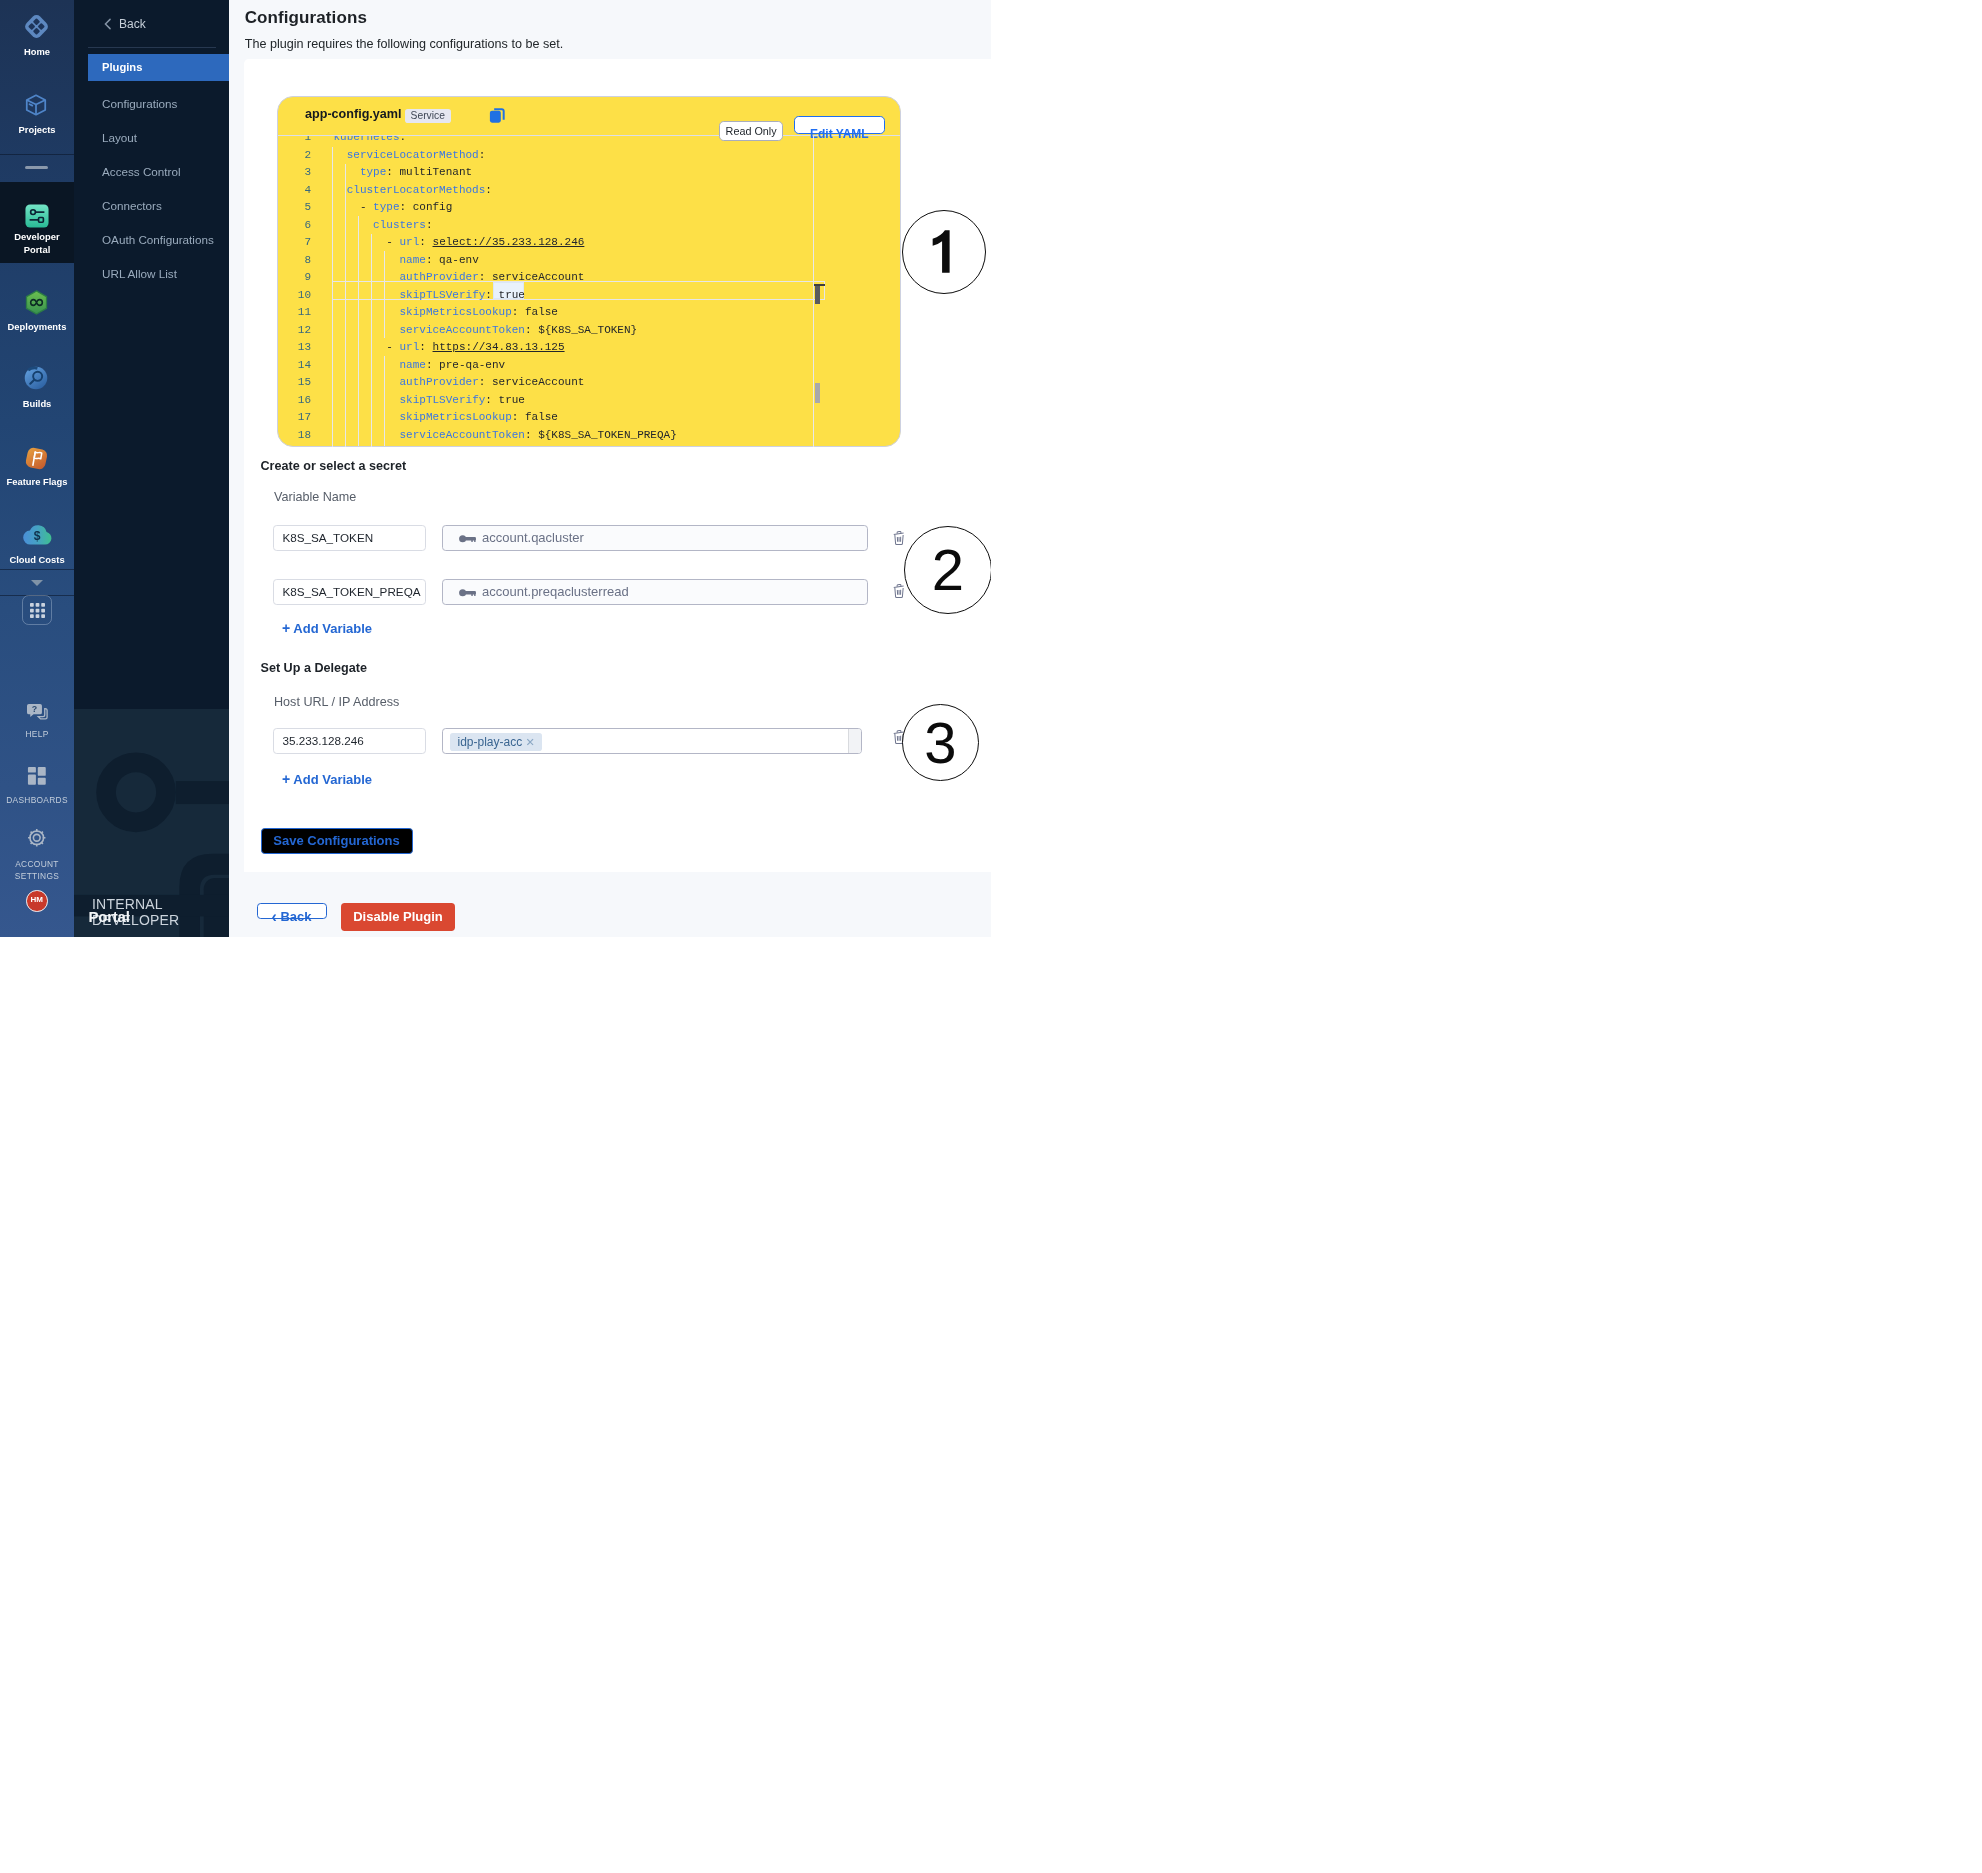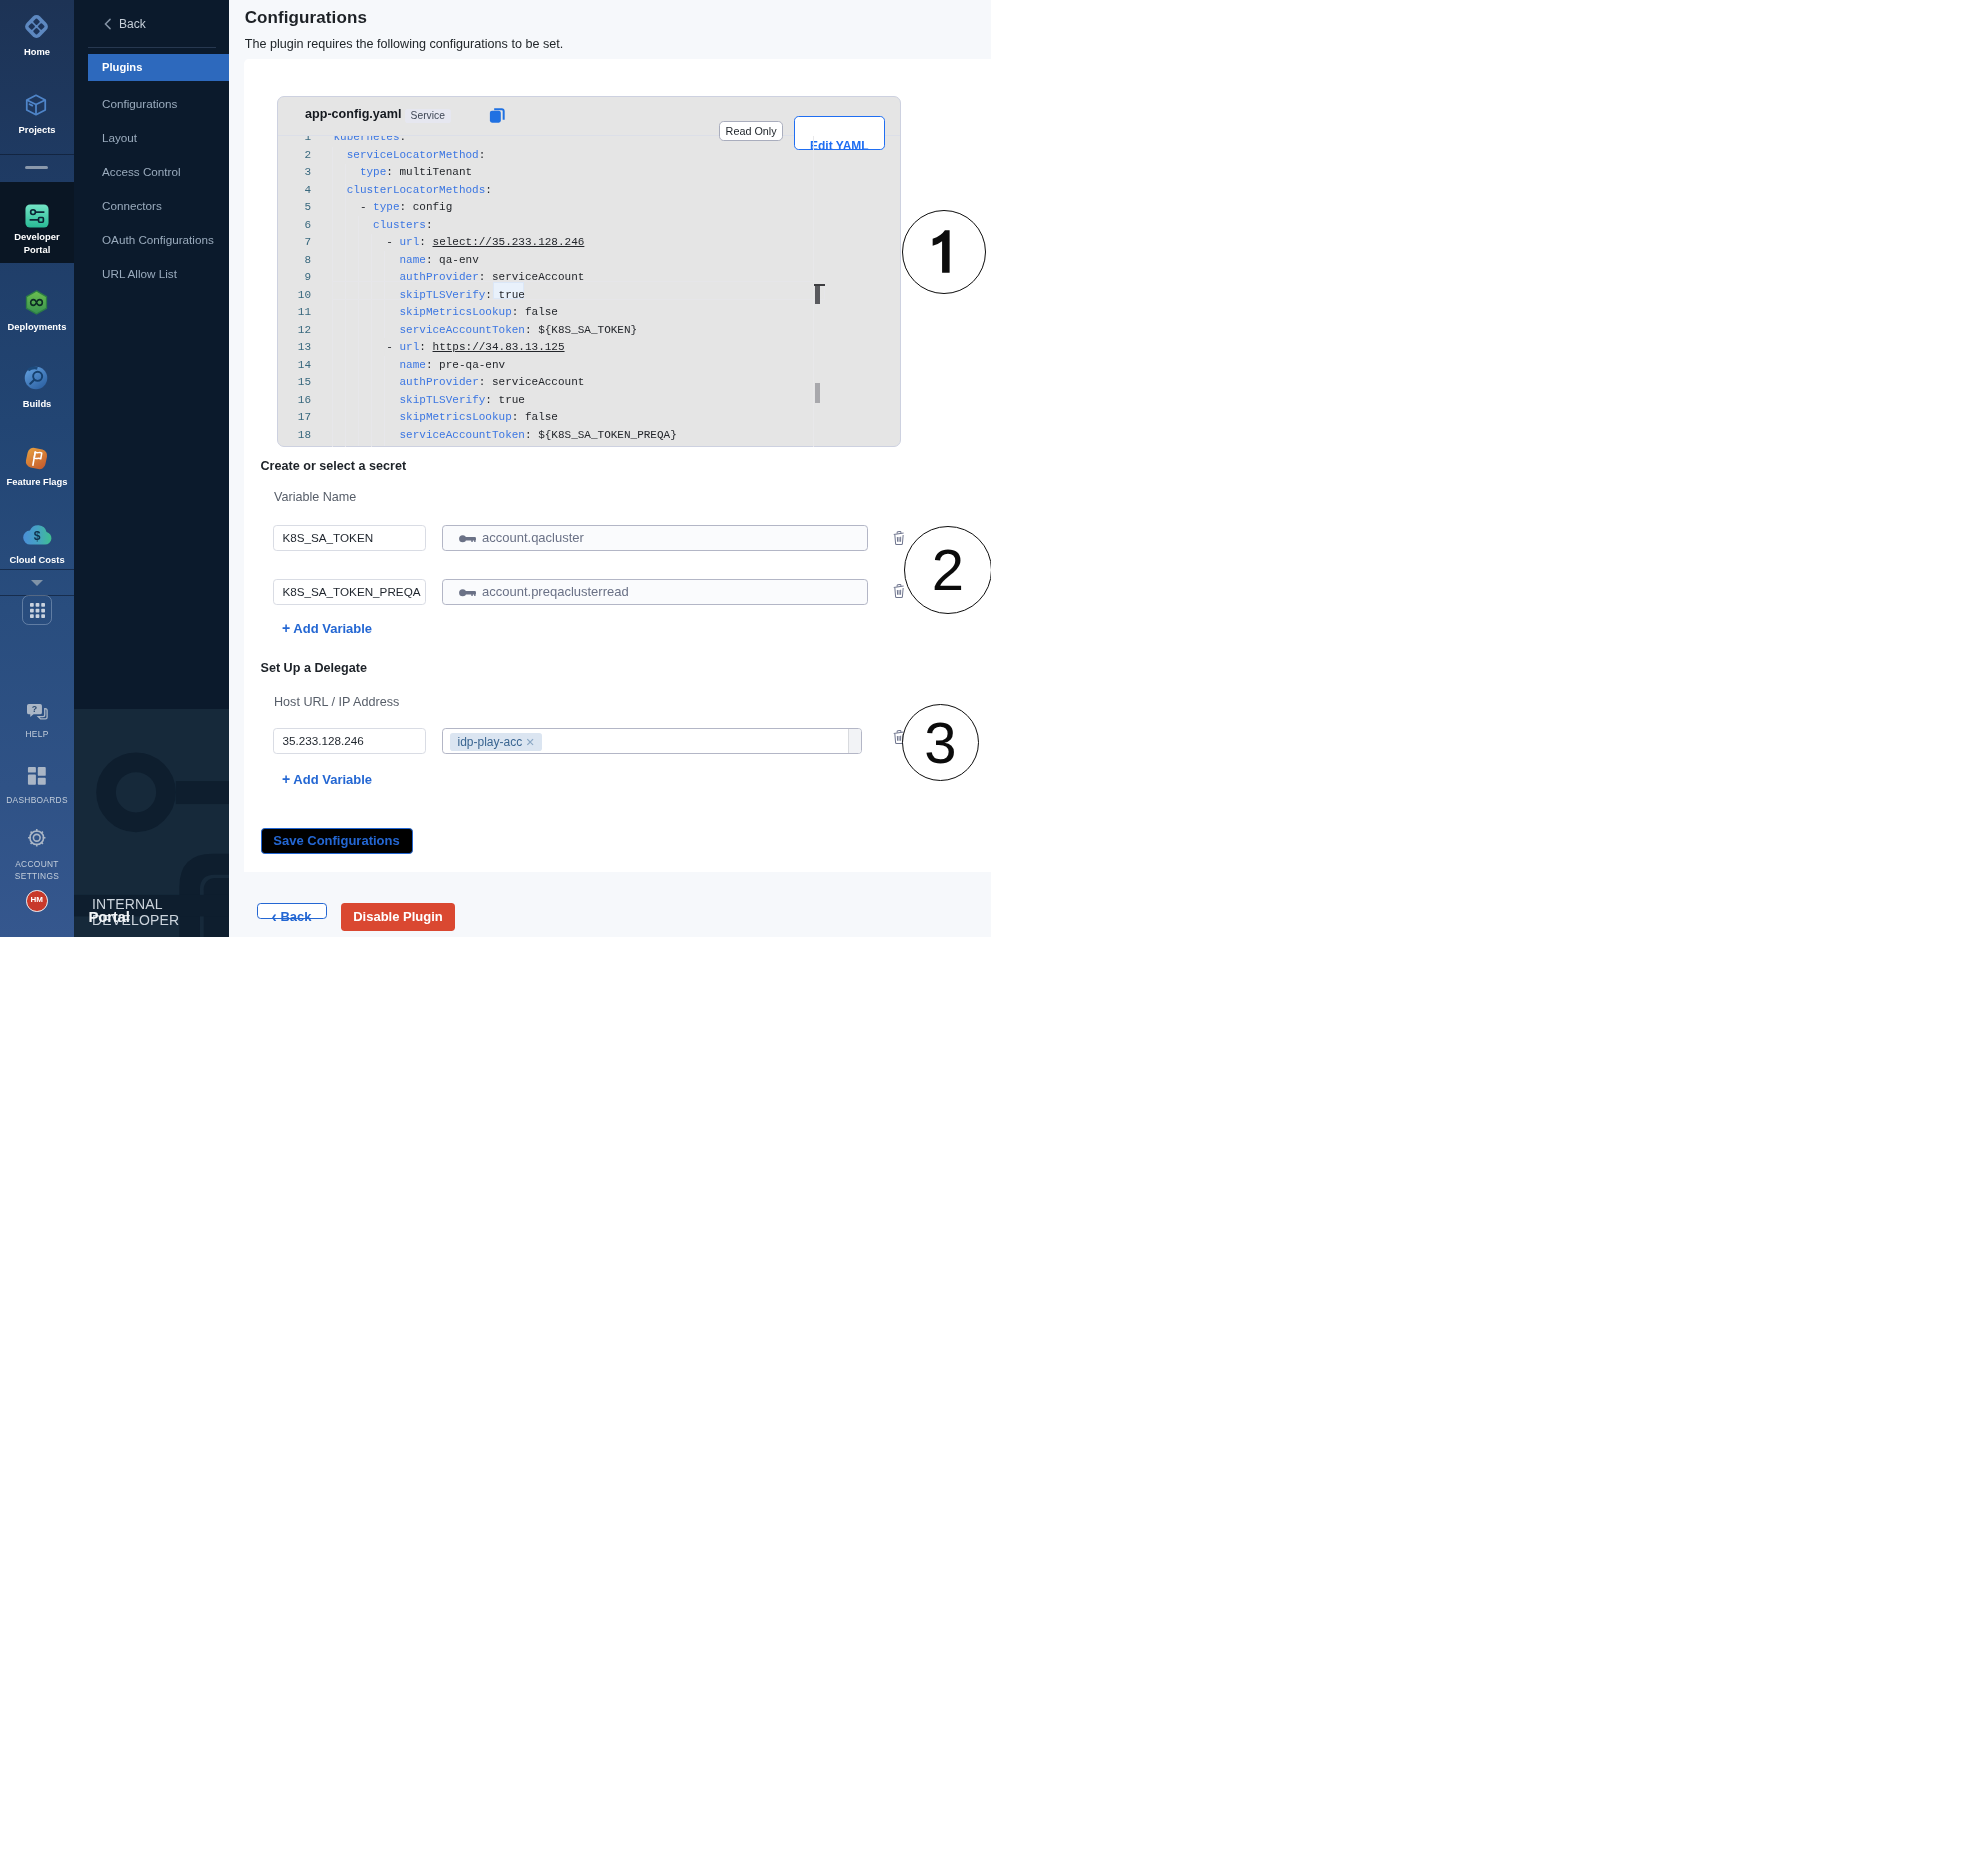--- a/index.html
+++ b/index.html
@@ -21,21 +21,21 @@
   .n2item { position:absolute; left:28px; font-size:11.7px; color:#9aabbd; }
   #plugrow { position:absolute; left:13.6px; top:54px; width:141px; height:27px; background:#2d69bd; }
 
   
   #main { position:absolute; left:229px; top:0; width:762px; height:937px; background:#f6f8fb; }
   #card { position:absolute; left:15px; top:59px; width:748px; height:813px; background:#fff; border-radius:4.7px 0 0 0; }
   h1 { position:absolute; left:15.7px; top:8.4px; font-size:17px; font-weight:700; color:#1d2126; letter-spacing:0.1px;}
   #subtitle { position:absolute; left:15.7px; top:37px; font-size:12.6px; color:#22272b; }
 
   
-  #ycard { position:absolute; left:33px; top:37px; width:624px; height:351px; border:0.9px solid #cdd1e0; border-radius:7px; background:#e5e5e5; }
+  #ycard { position:absolute; left:33px; top:37px; width:624px; height:351px; border:0.9px solid #cdd1e0; border-radius:16px; background:#fde047; }
   #yhead { position:absolute; left:0; top:0; width:100%; height:39px; border-bottom:0.9px solid #dcdfe8; }
   .chip { display:inline-block; border-radius:2.8px; }
 
   
   #code { position:absolute; left:0; top:39px; width:622px; height:311px; overflow:hidden; font-family:"Liberation Mono", monospace; font-size:11px; }
   .row { height:17.5px; line-height:17.5px; white-space:pre; }
   .ln { display:inline-block; width:33px; text-align:right; color:#38687e; }
   .lc { color:#23262b; margin-left:22.5px; }
   .k { color:#3b76e2; }
   .guide { position:absolute; width:0.9px; background:#e7e7ea; }
@@ -63,21 +63,21 @@
   <div id="card">
     <div id="ycard">
       <div id="yhead">
         <span style="position:absolute;left:27px;top:10.3px;font-size:12.6px;font-weight:700;color:#15191f;">app-config.yaml</span>
         <span class="chip" style="position:absolute;left:127px;top:11.7px;height:14.5px;background:#e6e7f0;color:#3e4654;font-size:10.3px;line-height:14.5px;padding:0 5.6px;">Service</span>
         <svg style="position:absolute;left:210px;top:9.4px;" width="19" height="19" viewBox="0 0 20 20">
           <rect x="2" y="5" width="11.5" height="12.5" rx="2.2" fill="#2071e2"></rect>
           <path d="M6.5 3.4 h8.2 a1.8 1.8 0 0 1 1.8 1.8 v9.2" fill="none" stroke="#2071e2" stroke-width="2.1"></path>
         </svg>
         <span class="chip" style="position:absolute;left:441px;top:24px;height:19.7px;border:0.9px solid #a9adbd;border-radius:4.7px;background:#fff;color:#1d2329;font-size:10.8px;line-height:18px;padding:0 5.6px;">Read Only</span>
-        <span class="chip" style="position:absolute;left:516px;top:19.4px;height:18px;border:1.4px solid #1f6ef2;border-radius:4.7px;background:#fff;color:#1f6ef2;font-size:12px;font-weight:700;line-height:27px;padding:16px 15px;">Edit YAML</span>
+        <span class="chip" style="position:absolute;left:516px;top:19.4px;height:18px;border:1.4px solid #1f6ef2;border-radius:4.7px;background:#fff;color:#1f6ef2;font-size:12px;font-weight:700;line-height:27px;padding:4px 15px;">Edit YAML</span>
       </div>
       <div id="code">
         <div class="guide" style="left:54px;top:10.5px;height:300px;"></div>
         <div class="guide" style="left:67px;top:28px;height:283px;"></div>
         <div class="guide" style="left:80px;top:80px;height:230px;"></div>
         <div class="guide" style="left:93px;top:98px;height:213px;"></div>
         <div class="guide" style="left:106px;top:115px;height:87px;"></div>
         <div class="guide" style="left:106px;top:220px;height:90px;"></div>
         <div style="position:absolute;left:54px;top:145px;width:493px;height:19px;border:0.9px solid #e6e6e9;"></div>
         <div style="position:absolute;left:215px;top:146px;width:31px;height:17.3px;background:#e9f1fb;border:0.9px solid #dbe7f7;"></div>

